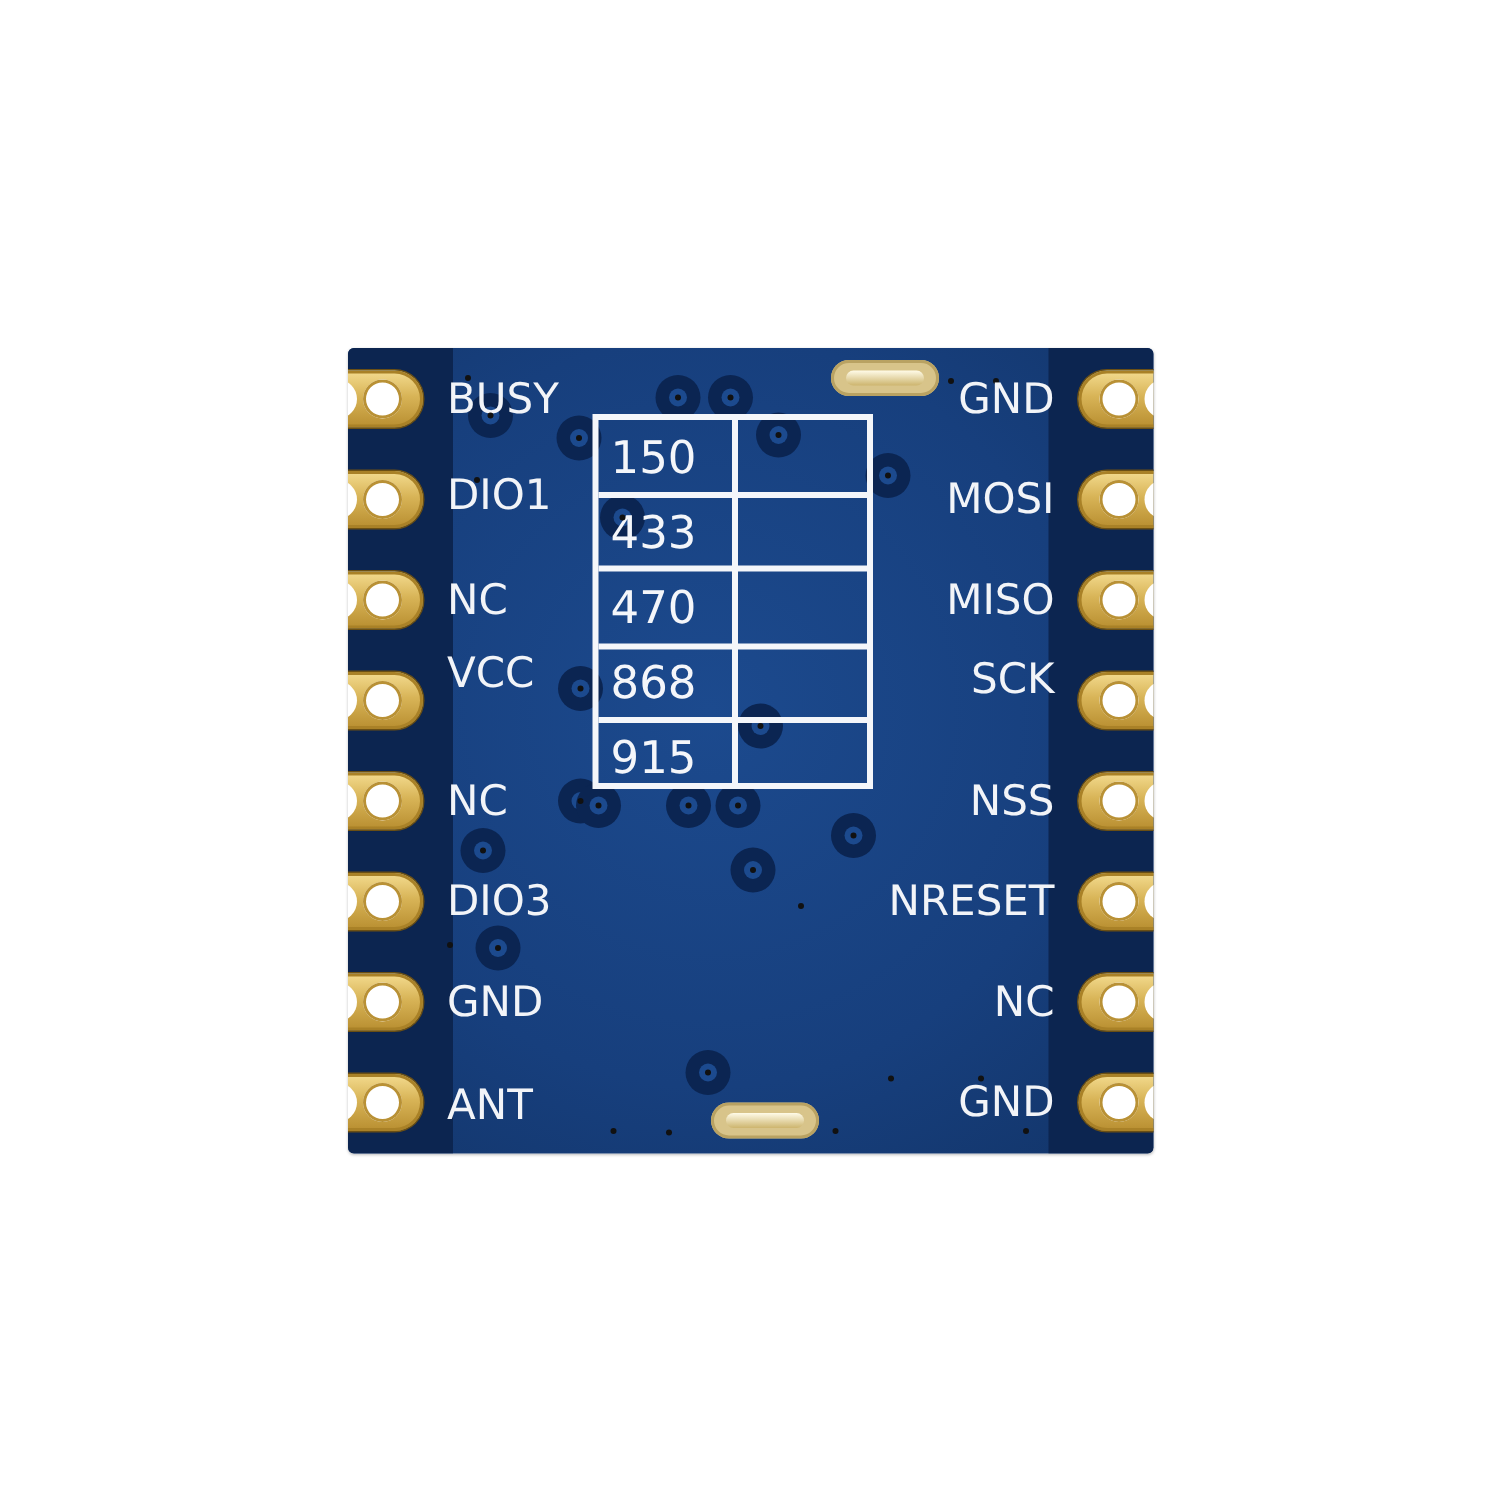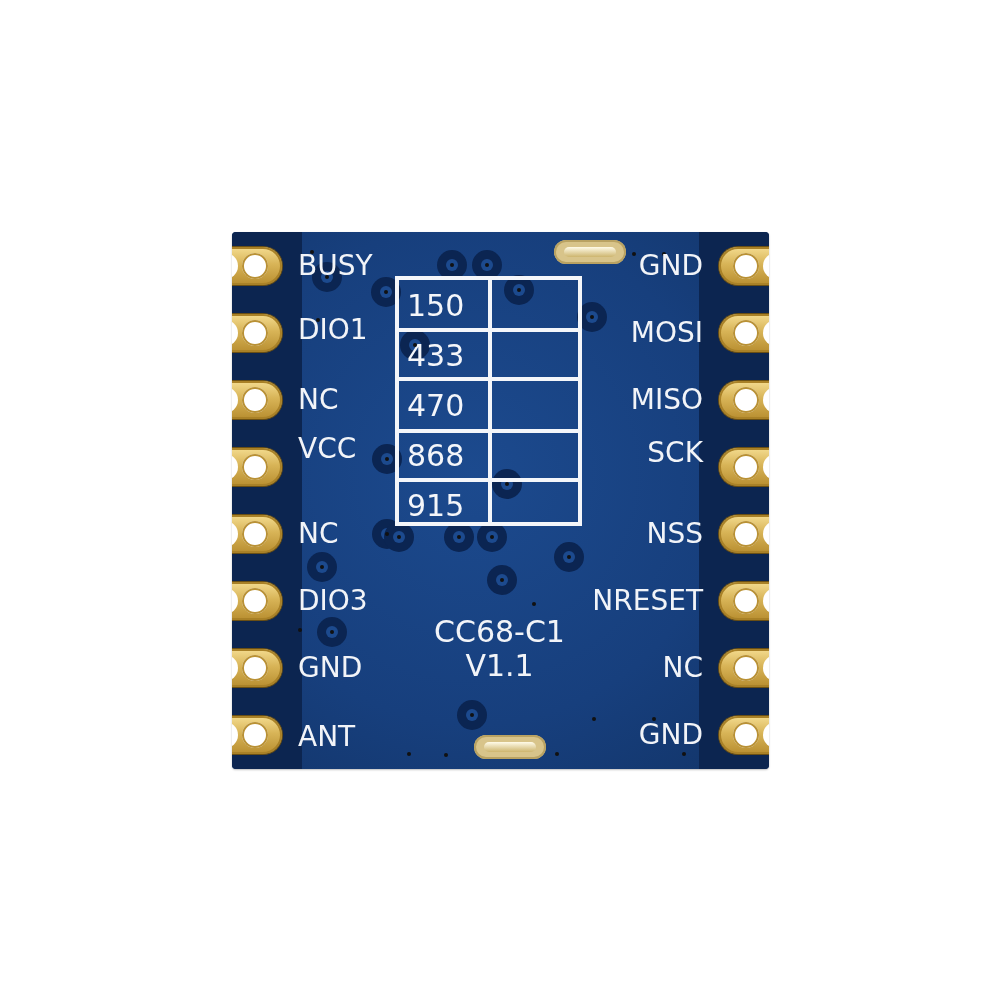--- a/index.html
+++ b/index.html
@@ -256,18 +256,16 @@
     <div class="freq-row" style="top:149px"></div>
     <div class="freq-row" style="top:198px"></div>
 
     <div class="freq-cell" style="top:6px">150</div>
     <div class="freq-cell" style="top:56px">433</div>
     <div class="freq-cell" style="top:106px">470</div>
     <div class="freq-cell" style="top:156px">868</div>
     <div class="freq-cell" style="top:206px">915</div>
   </div>
 
-  <div class="model" style="top:382px">CC68-C1</div>
-  <div class="model" style="top:416px">V1.1</div>
 
   <div class="slot" style="left:322px;top:8px"></div>
   <div class="slot" style="left:242px;top:503px"></div>
 </div>
 
 </body></html>

